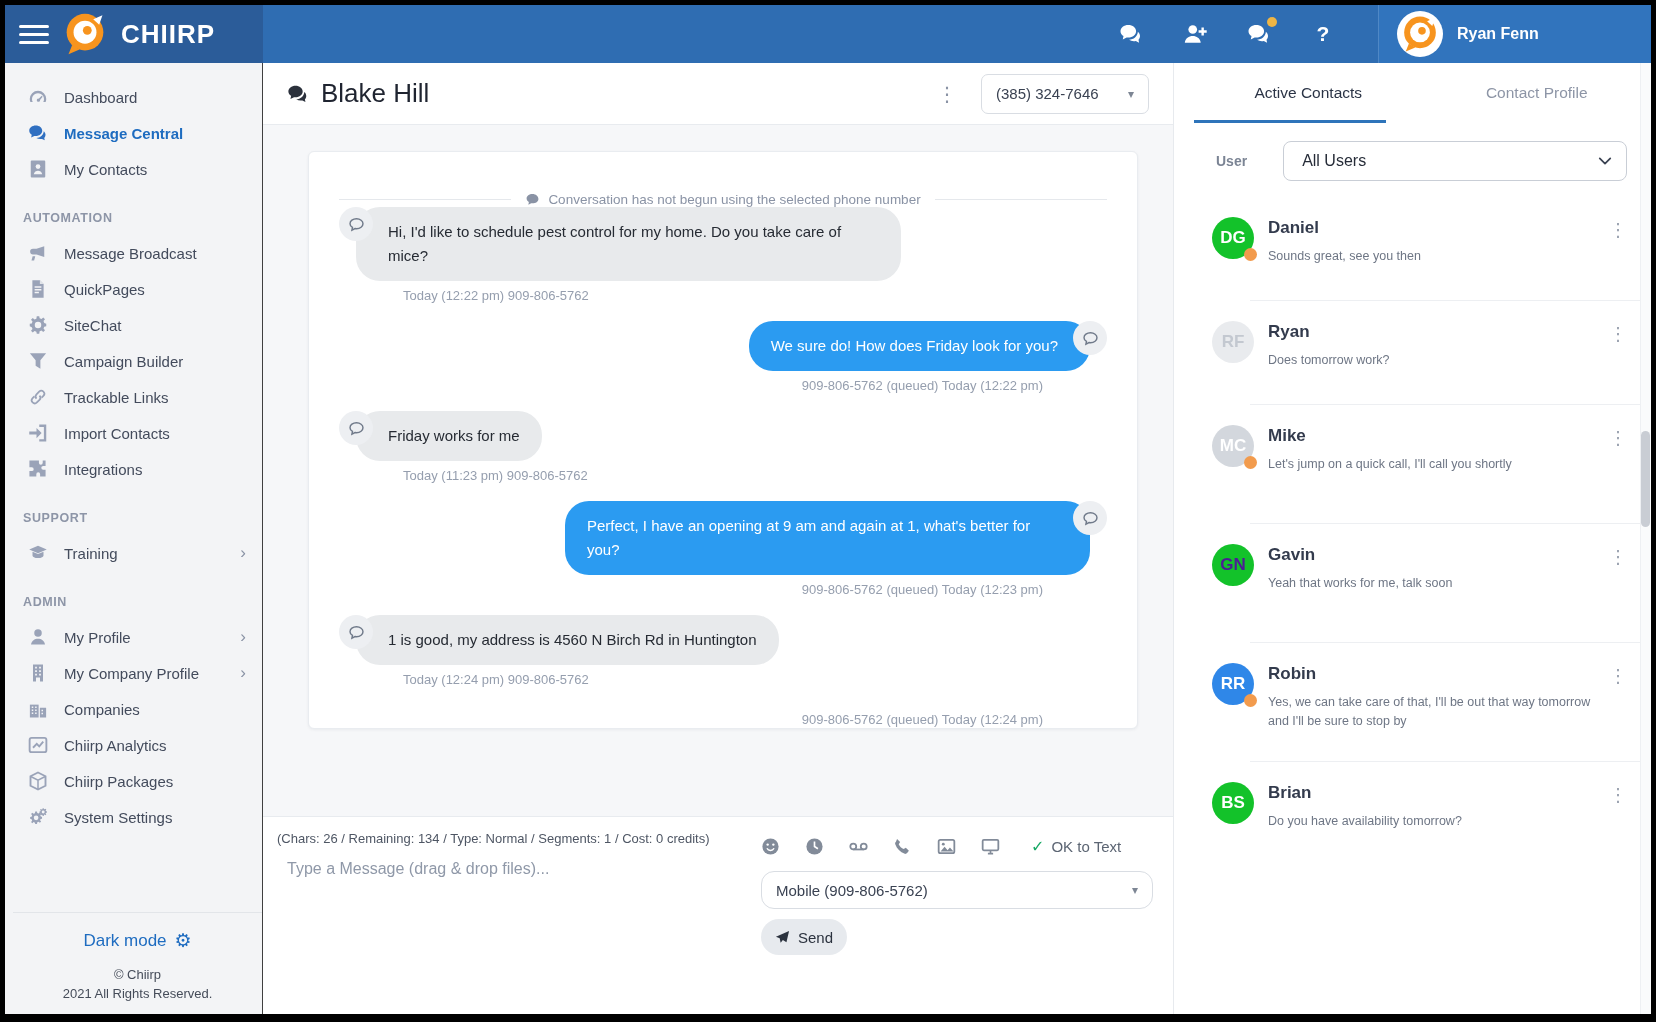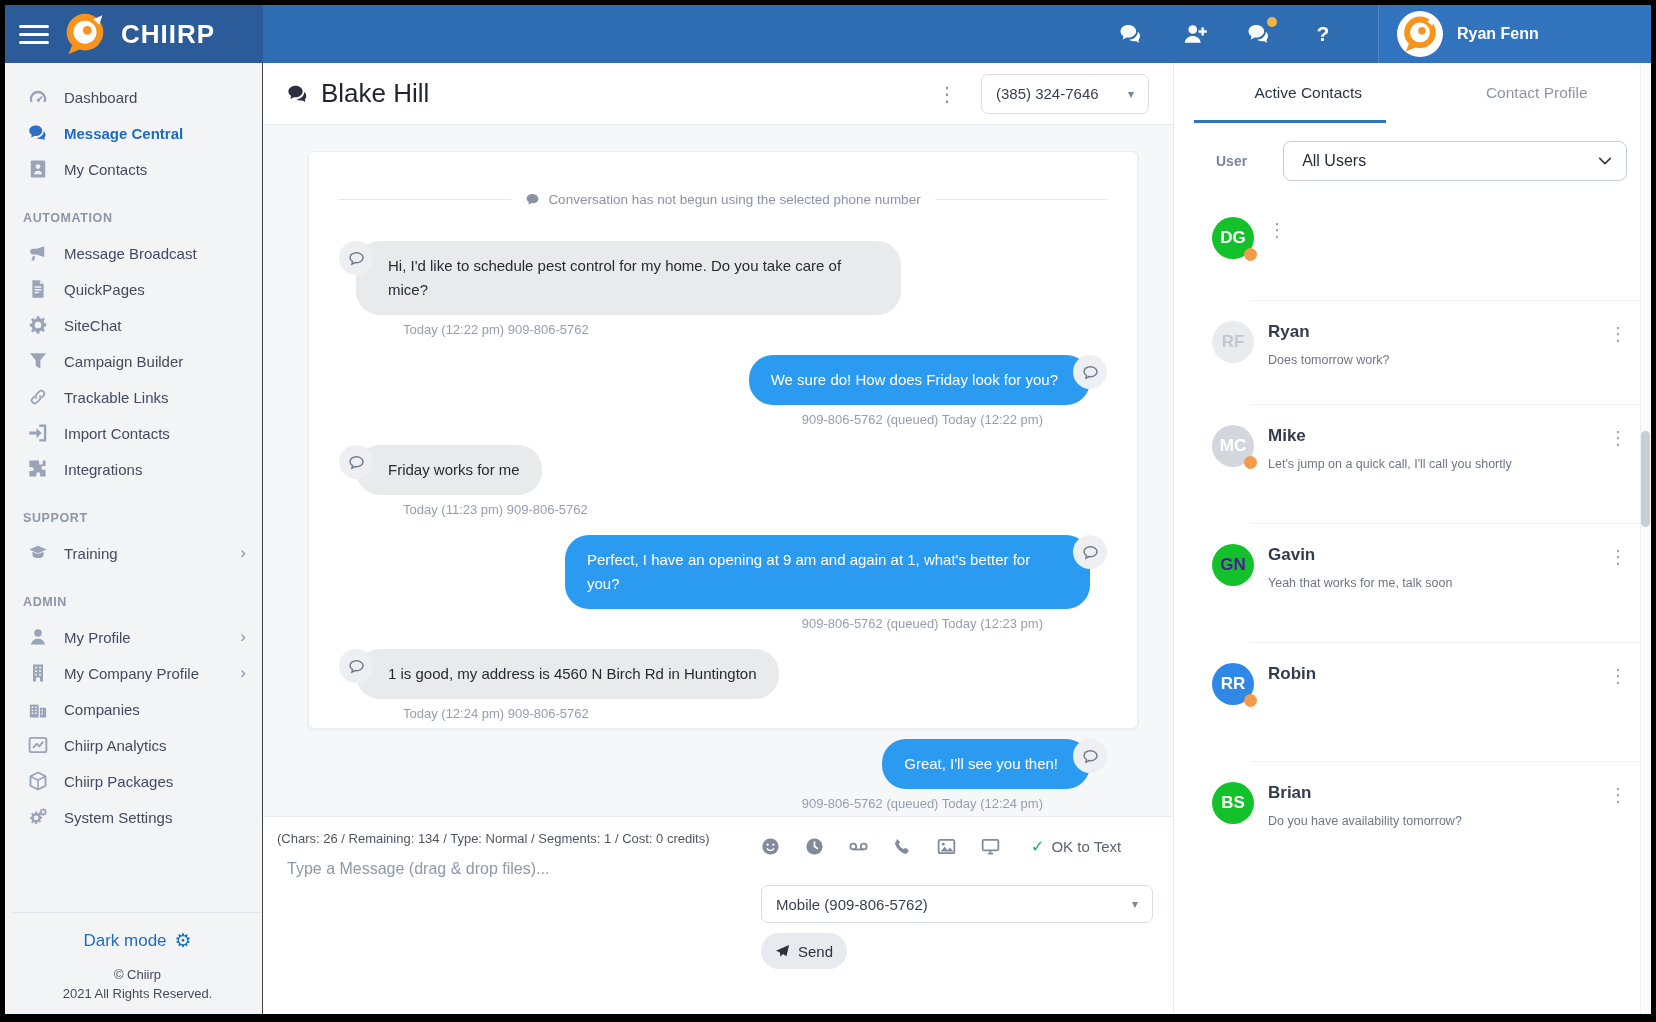--- a/index.html
+++ b/index.html
@@ -46,21 +46,21 @@
   .chat-header{height:62px;flex:0 0 62px;background:#fff;border-bottom:1px solid #e8ebef;display:flex;align-items:center;padding:0 24px 0 24px;}
   .chat-title{display:flex;align-items:center;gap:12px;font-size:26px;color:#1f2430;}
   .chat-title .bubbles-dark{width:22px;height:22px;color:#2b313c;}
   .chat-header-right{margin-left:auto;display:flex;align-items:center;gap:24px;}
   .kebab{color:#8a93a5;font-size:20px;letter-spacing:0;cursor:pointer;line-height:1;}
   .phone-select{min-width:168px;height:40px;border:1px solid #d9dde3;border-radius:7px;background:#fff;display:flex;align-items:center;justify-content:space-between;padding:0 14px;font-size:15px;color:#3a4252;cursor:pointer;gap:10px;}
   .phone-select .caret{color:#7d8694;font-size:12px;}
 
   .chat-scroll{flex:1;overflow:hidden;}
   .conv-card{margin:26px 35px 0 45px;height:578px;background:#fff;border:1px solid #e9ecf0;border-radius:6px;box-shadow:0 1px 3px rgba(20,30,50,.06);padding:40px 30px 0 30px;display:flex;flex-direction:column;}
-  .conv-divider{display:flex;align-items:center;gap:14px;color:#8a93a5;font-size:13.5px;margin-bottom:34px;}
+  .conv-divider{display:flex;align-items:center;gap:14px;color:#8a93a5;font-size:13.5px;}
   .conv-divider::before,.conv-divider::after{content:"";flex:1;height:1px;background:#e5e8ec;}
   .conv-divider .d-bubble{width:15px;height:15px;color:#8a93a5;flex:0 0 15px;}
   .divider-inner{display:flex;align-items:center;gap:8px;}
 
   .msg{display:flex;flex-direction:column;margin-bottom:10px;}
   .msg-row{display:flex;align-items:flex-start;}
   .msg.out .msg-row{justify-content:flex-end;}
   .bubble-icon{width:34px;height:34px;border-radius:50%;background:#edeff2;display:flex;align-items:center;justify-content:center;color:#707a8a;z-index:2;flex:0 0 34px;}
   .bubble-icon svg{width:17px;height:17px;}
   .bubble{max-width:545px;padding:13px 22px;font-size:15px;line-height:1.6;border-radius:24px;z-index:1;}
@@ -75,21 +75,21 @@
   .compose-left{flex:1;min-width:0;}
   .char-counter{font-size:13px;color:#4e5664;padding-left:2px;}
   .msg-input{width:100%;height:120px;border:none;outline:none;resize:none;font-family:"Liberation Sans",sans-serif;font-size:16px;color:#3a4252;margin-top:12px;padding-left:12px;background:transparent;}
   .msg-input::placeholder{color:#8f98a8;}
   .compose-right{width:392px;flex:0 0 392px;}
   .tool-row{display:flex;align-items:center;gap:25px;height:30px;}
   .tool-icon{color:#828b99;cursor:pointer;display:flex;align-items:center;}
   .tool-icon svg{width:19px;height:19px;}
   .ok-to-text{display:flex;align-items:center;gap:7px;font-size:15px;color:#5c6573;margin-left:6px;}
   .ok-check{color:#16a864;font-weight:700;font-size:16px;}
-  .mobile-select{margin-top:24px;height:38px;border:1px solid #d9dde3;border-radius:7px;background:#fff;display:flex;align-items:center;justify-content:space-between;padding:0 14px;font-size:15px;color:#3a4252;cursor:pointer;}
+  .mobile-select{margin-top:10px;height:38px;border:1px solid #d9dde3;border-radius:13px;background:#fff;display:flex;align-items:center;justify-content:space-between;padding:0 14px;font-size:15px;color:#3a4252;cursor:pointer;}
   .mobile-select .caret{color:#7d8694;font-size:12px;}
   .send-btn{margin-top:10px;width:86px;height:36px;border:none;border-radius:18px;background:#e7eaee;color:#2b323e;font-size:15px;font-weight:500;display:flex;align-items:center;justify-content:center;gap:8px;cursor:pointer;font-family:"Liberation Sans",sans-serif;}
   .send-btn svg{width:15px;height:15px;}
 
   
   .rightpanel{width:478px;flex:0 0 478px;background:#fff;border-left:1px solid #e7eaee;display:flex;flex-direction:column;overflow:hidden;padding-left:20px;}
   .tabs{height:60px;flex:0 0 60px;display:flex;position:relative;}
   .tab{flex:1;display:flex;align-items:center;justify-content:center;font-size:15.5px;cursor:pointer;}
   .tab.active{color:#2b3446;font-weight:500;}
   .tab.inactive{color:#8d95a6;}
@@ -525,28 +525,20 @@
                   <svg viewBox="0 0 16 16">
                     <use href="#i-bubble-line"></use>
                   </svg>
                 </span>
               <div class="bubble">1 is good, my address is 4560 N Birch Rd in Huntington</div>
             </div>
             <div class="msg-meta">Today (12:24 pm) 909-806-5762</div>
           </div>
 
           <div class="msg out">
-            <div class="msg-row">
-              <div class="bubble">Great, I'll see you then!</div>
-              <span class="bubble-icon">
-                  <svg viewBox="0 0 16 16">
-                    <use href="#i-bubble-line"></use>
-                  </svg>
-                </span>
-            </div>
             <div class="msg-meta">909-806-5762 (queued) Today (12:24 pm)</div>
           </div>
         </div>
       </div>
 
       <div class="compose">
         <div class="compose-left">
           <div class="char-counter">(Chars: 26 / Remaining: 134 / Type: Normal / Segments: 1 / Cost: 0 credits)</div>
           <textarea class="msg-input" placeholder="Type a Message (drag &amp; drop files)..." style=""></textarea>
         </div>
@@ -617,20 +609,24 @@
         </div>
       </div>
 
       <div class="contact-list">
 
         <div class="contact-row">
           <div class="c-avatar">
             <div class="c-avatar-circle" style="background-color: rgb(19, 194, 42); color: rgb(255, 255, 255);">DG</div>
             <span class="c-dot"></span>
           </div>
+          <div class="c-main">
+            <div class="c-name">Daniel</div>
+            <div class="c-preview">Sounds great, see you then</div>
+          </div>
           <div class="c-kebab">⋮</div>
         </div>
         <div class="contact-divider"></div>
 
         <div class="contact-row">
           <div class="c-avatar">
             <div class="c-avatar-circle" style="background-color: rgb(233, 235, 238); color: rgb(195, 200, 208);">RF</div>
 
           </div>
           <div class="c-main">
@@ -667,20 +663,21 @@
         </div>
         <div class="contact-divider"></div>
 
         <div class="contact-row tall">
           <div class="c-avatar">
             <div class="c-avatar-circle" style="background-color: rgb(47, 135, 232); color: rgb(255, 255, 255);">RR</div>
             <span class="c-dot"></span>
           </div>
           <div class="c-main">
             <div class="c-name">Robin</div>
+            <div class="c-preview">Yes, we can take care of that, I'll be out that way tomorrow and I'll be sure to stop by</div>
           </div>
           <div class="c-kebab">⋮</div>
         </div>
         <div class="contact-divider"></div>
 
         <div class="contact-row">
           <div class="c-avatar">
             <div class="c-avatar-circle" style="background-color: rgb(19, 194, 42); color: rgb(255, 255, 255);">BS</div>
 
           </div>

